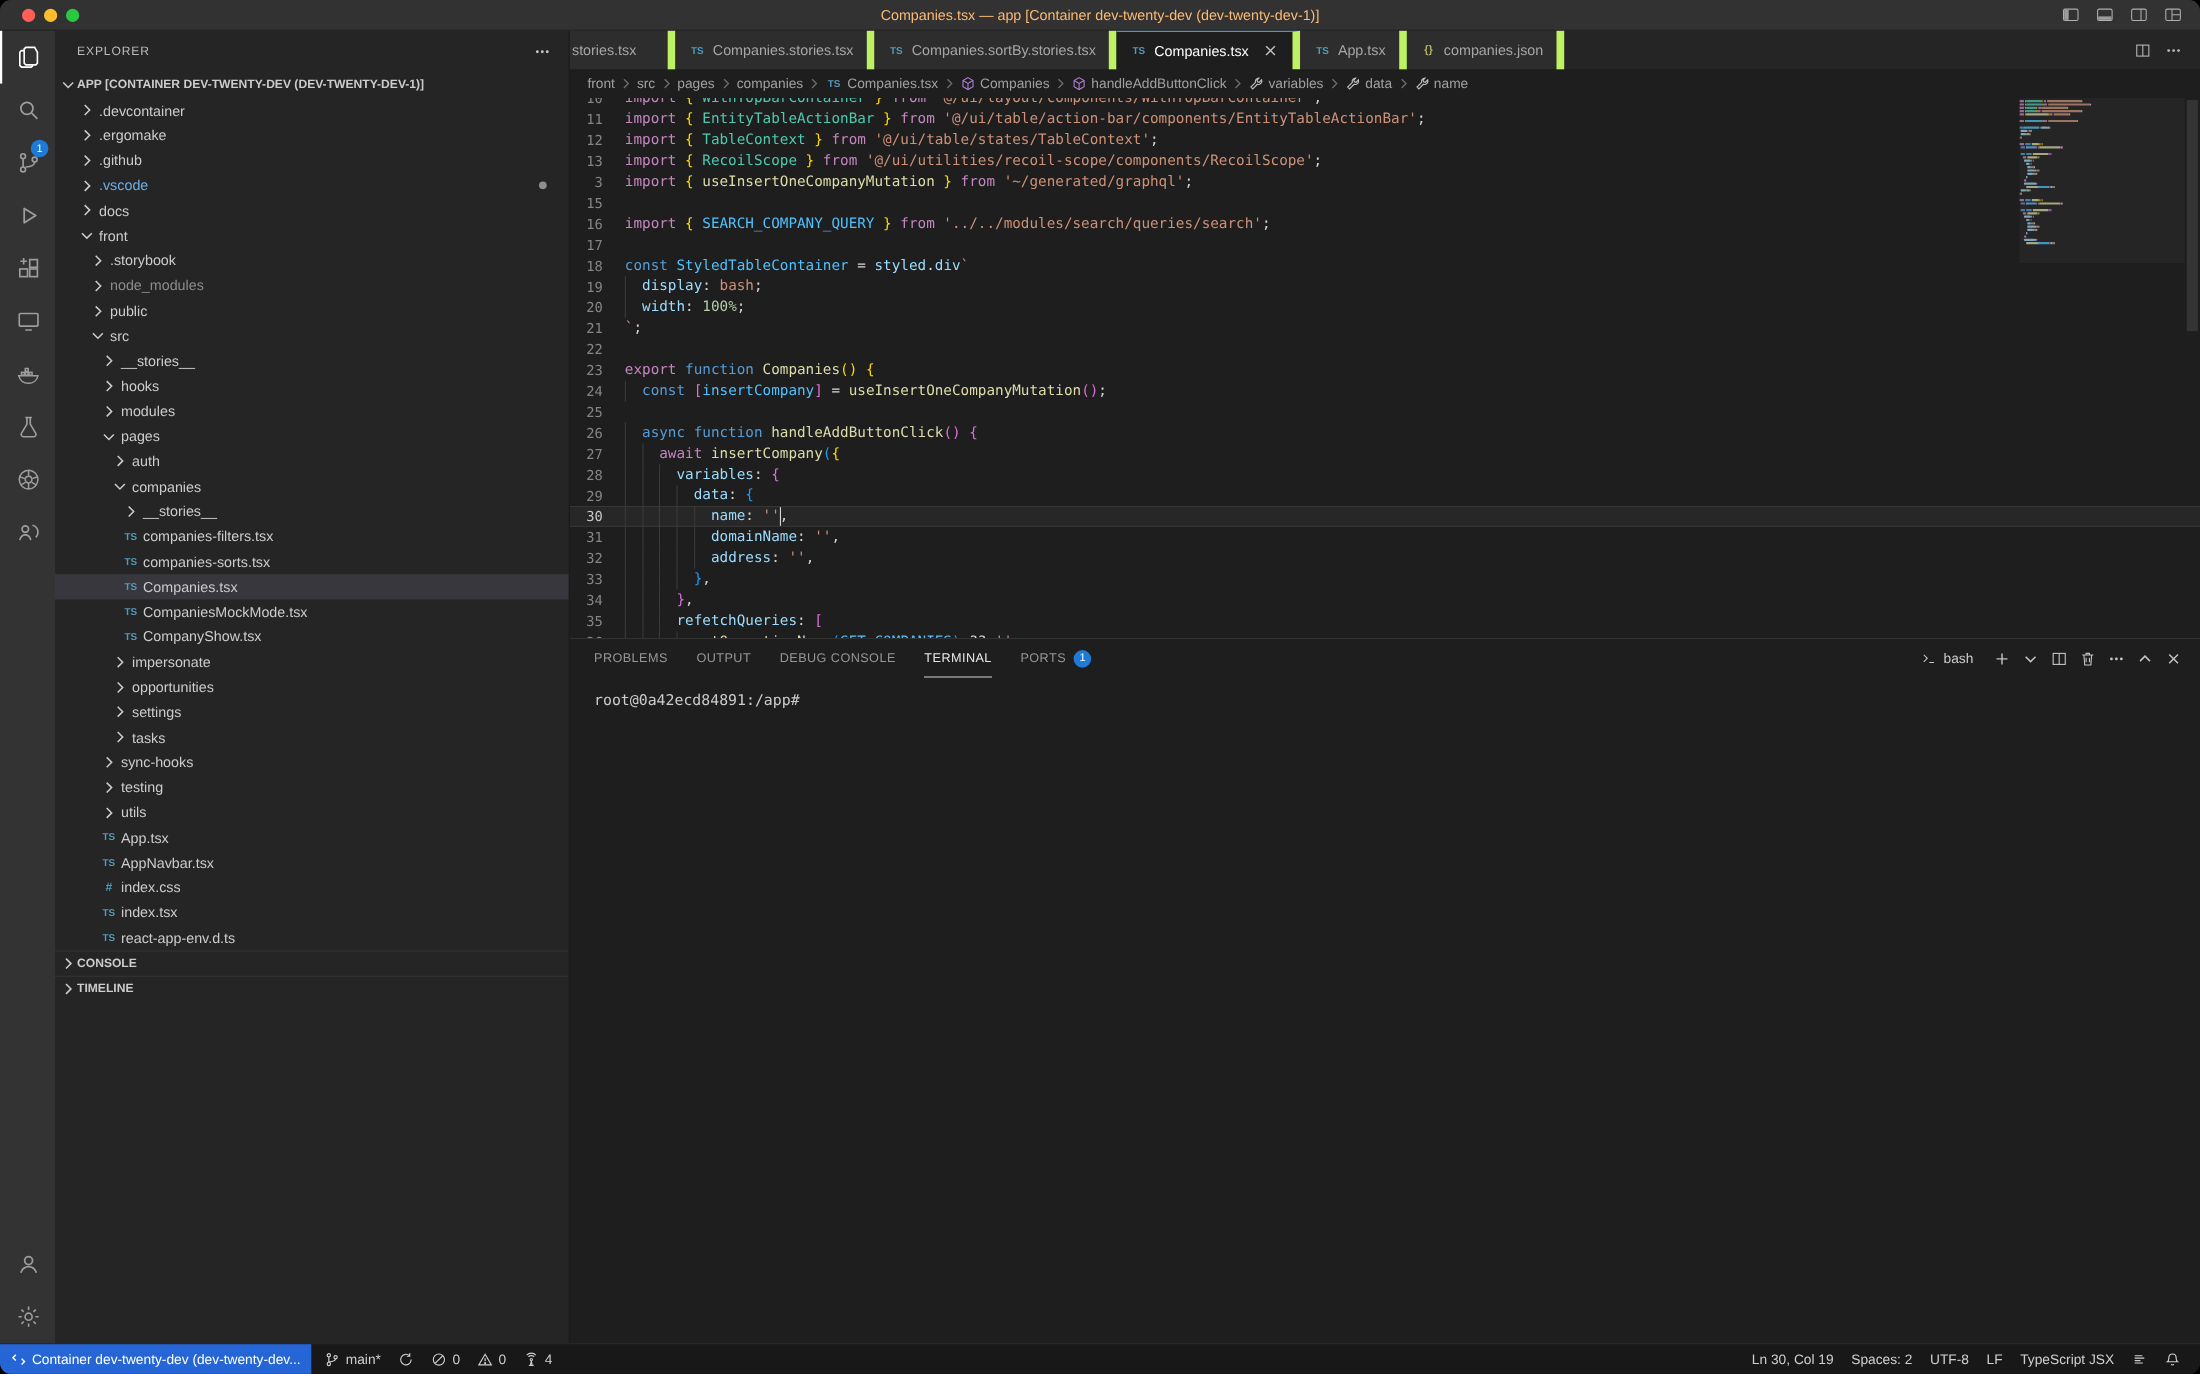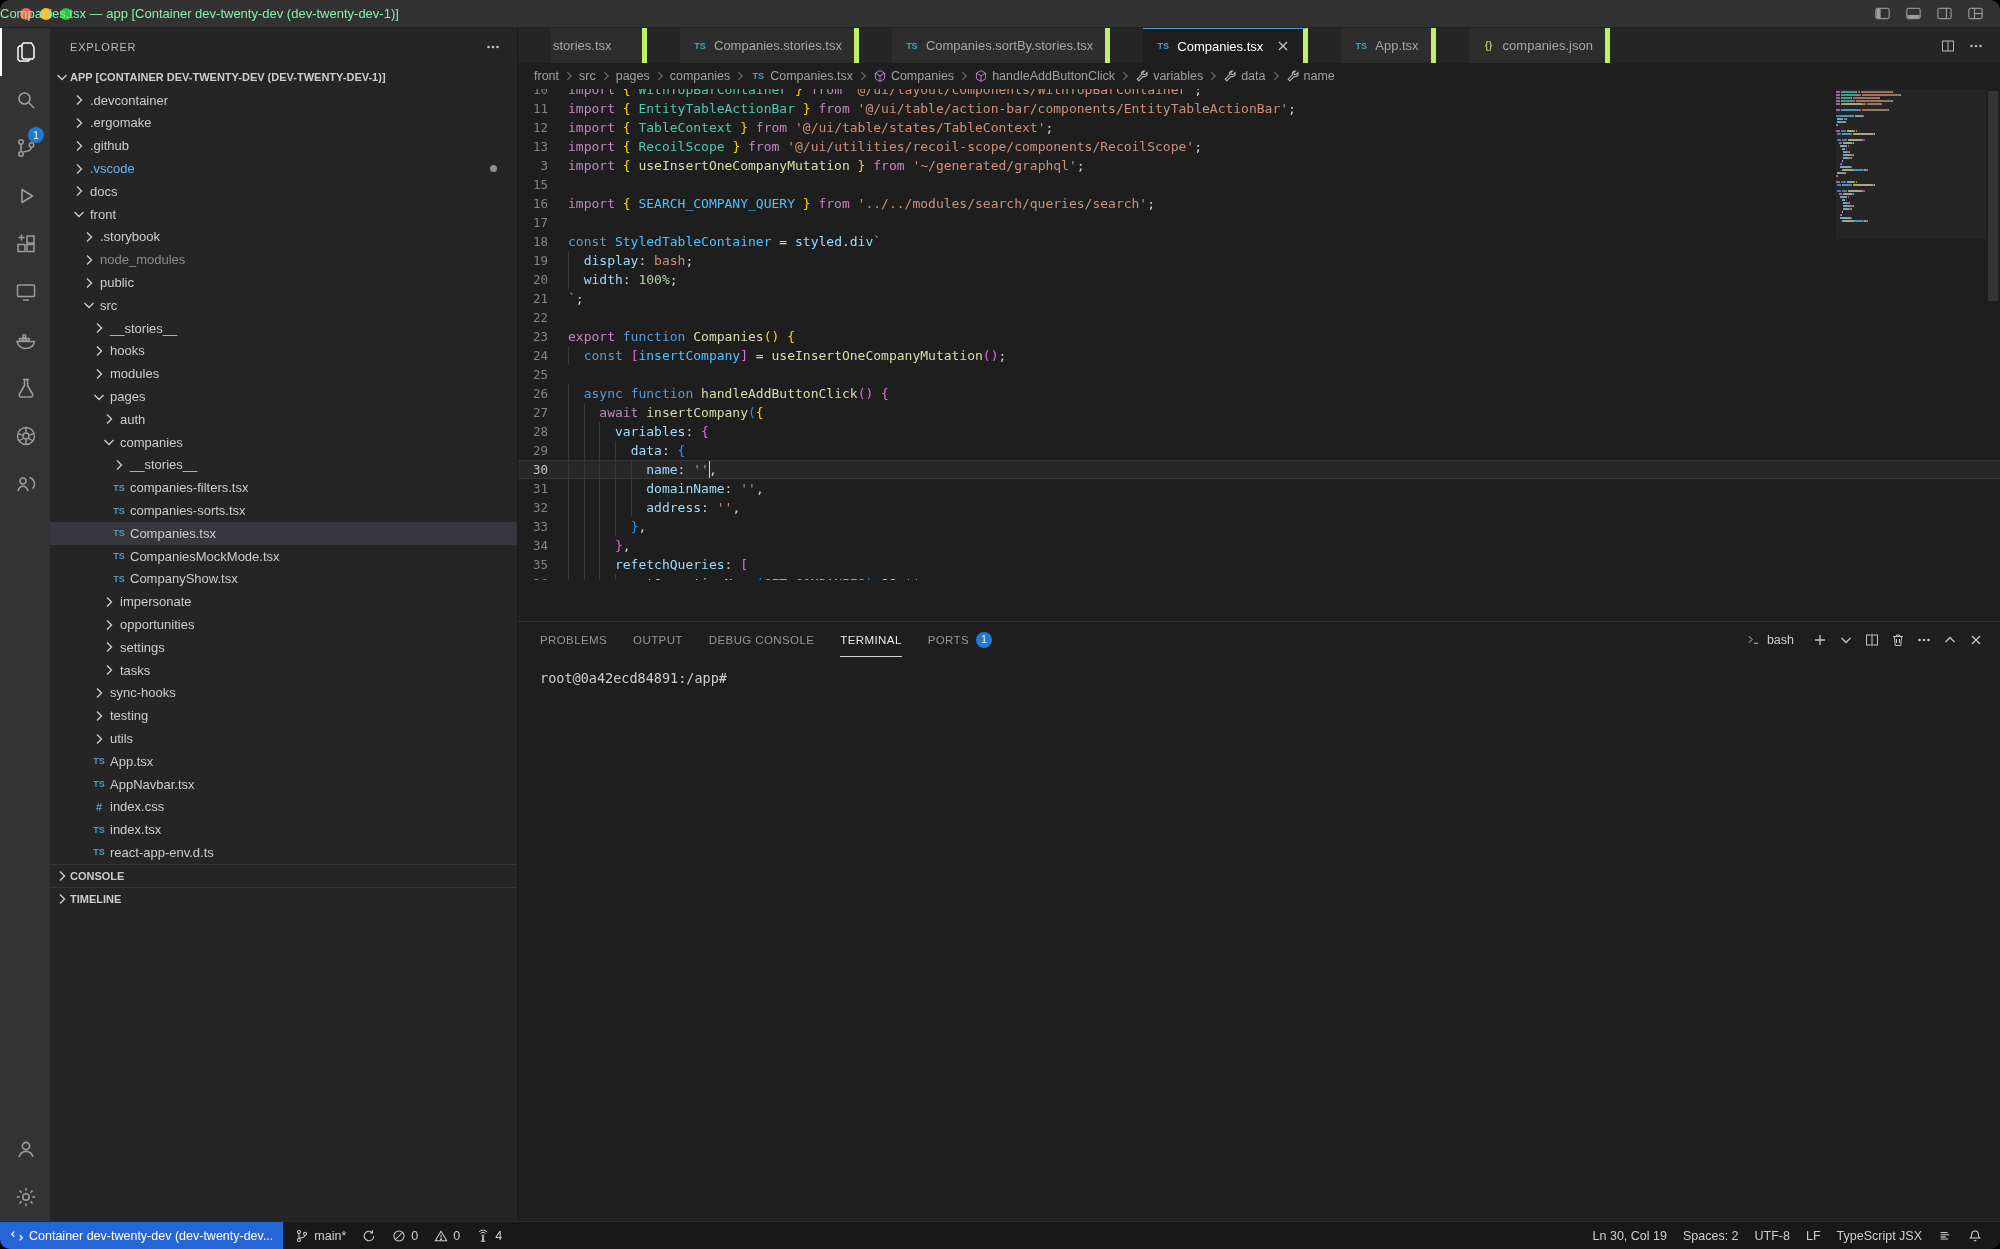--- a/index.html
+++ b/index.html
@@ -5,21 +5,21 @@
   * { margin:0; padding:0; box-sizing:border-box; }
   html,body { background:#000; }
   body { font-family:"Liberation Sans","DejaVu Sans",sans-serif; -webkit-font-smoothing:antialiased; }
   .app { width:2000px; height:1249px; position:relative; border-radius:10px; overflow:hidden; background:#1e1e1e; }
 
   
   .titlebar { height:28px; background:#323233; border-bottom:1px solid #232323; display:flex; align-items:center; position:relative; }
   .traffic { display:flex; gap:8px; padding-left:20px; }
   .tl { width:12px; height:12px; border-radius:50%; display:inline-block; }
   .tl.red{background:#ff5f57}.tl.yellow{background:#febc2e}.tl.green{background:#28c840}
-  .title { position:absolute; left:0; right:0; text-align:left; font-size:13px; color:#86efac; pointer-events:none; }
+  .title { position:absolute; left:0; right:0; text-align:center; font-size:13px; color:#fdba74; pointer-events:none; }
   .layout-controls { margin-left:auto; display:flex; gap:14px; padding-right:16px; color:#b0b0b0; position:relative; }
   .layout-controls .icon { width:17px; height:17px; }
 
   .main { display:flex; height:1193px; }
 
   
   .activitybar { width:50px; background:#333333; display:flex; flex-direction:column; align-items:stretch; }
   .act-item { height:48px; display:flex; align-items:center; justify-content:center; color:#9d9d9d; position:relative; border-left:2px solid transparent; }
   .act-item.active { color:#ffffff; border-left:2px solid #ffffff; }
   .act-icon { width:24px; height:24px; }
@@ -42,21 +42,21 @@
   .ficon { width:16px; text-align:center; font-weight:700; font-size:9px; flex:none; }
   .ficon.ts { color:#519aba; }
   .ficon.css { color:#519aba; font-size:11px; }
   .ficon.json { color:#b3b363; font-size:10px; }
   .side-section { height:23px; display:flex; align-items:center; padding-left:4px; font-weight:700; font-size:11px; border-top:1px solid rgba(255,255,255,.07); color:#cccccc; }
 
   
   .editor-col { flex:1; display:flex; flex-direction:column; min-width:0; }
   .tabbar { height:35px; background:#252526; display:flex; align-items:stretch; }
   #tabs { display:flex; min-width:0; }
-  .tab { display:flex; align-items:center; padding:0 12px; background:#2d2d2d; border-right:5px solid #bef264; color:#a6a6a6; font-size:13px; gap:6px; position:relative; white-space:nowrap;margin-left:33px; }
+  .tab { display:flex; align-items:center; padding:0 12px; background:#2d2d2d; border-right:7px solid #bef264; color:#a6a6a6; font-size:13px; gap:6px; position:relative; white-space:nowrap; }
   .tab.active { background:#1e1e1e; color:#ffffff; border-top:1.5px solid #4fa3dd; }
   .tab.clipped { width:96px; overflow:hidden; padding-left:2px; }
   .tab-close { width:16px; height:16px; color:#c2c2c2; margin-left:6px; }
   .tab-actions { margin-left:auto; display:flex; align-items:center; gap:12px; padding-right:16px; color:#b5b5b5; }
   .tab-actions .icon { width:16px; height:16px; }
 
   .breadcrumbs { height:26px; background:#1e1e1e; display:flex; align-items:center; padding-left:16px; font-size:12.5px; color:#a0a0a0; gap:3px; }
   .bc-item { display:flex; align-items:center; gap:4px; }
   .bc-sep { width:14px; height:14px; color:#6d6d6d; }
   .bc-sym { width:14px; height:14px; }
@@ -76,21 +76,21 @@
   .minimap { position:absolute; top:0; right:14px; width:150px; height:100%; }
   #minimap-content { padding-top:2px; }
   .mm-line { height:2px; margin-bottom:1px; display:flex; }
   .mm-tok { height:2px; opacity:.7; border-radius:.5px; flex:none; }
   .mm-sp { height:2px; flex:none; }
   .mm-slider { position:absolute; top:0; left:0; right:0; height:150px; background:rgba(255,255,255,.035); }
   .scrollbar { position:absolute; top:0; right:0; width:14px; height:100%; }
   .scroll-slider { position:absolute; top:2px; left:2px; right:2px; height:210px; background:rgba(121,121,121,.25); }
 
   
-  .panel { flex:1; display:flex; flex-direction:column; background:#1e1e1e; border-top:1px solid #313131; min-height:0;margin-top:41px; }
+  .panel { flex:1; display:flex; flex-direction:column; background:#1e1e1e; border-top:1px solid #313131; min-height:0; }
   .panel-header { height:35px; display:flex; align-items:center; }
   .panel-tabs { display:flex; gap:26px; padding-left:22px; height:100%; }
   .panel-tab { display:flex; align-items:center; gap:7px; font-size:11.5px; letter-spacing:.4px; color:#969696; height:100%; }
   .panel-tab.active { color:#e7e7e7; box-shadow:inset 0 -1px 0 #d4d4d4; }
   .panel-badge { background:#1e7ad4; color:#fff; width:16px; height:16px; border-radius:50%; font-size:10px; display:flex; align-items:center; justify-content:center; letter-spacing:0; }
   .panel-actions { margin-left:auto; display:flex; align-items:center; gap:10px; padding-right:16px; color:#c5c5c5; }
   .panel-actions .icon { width:16px; height:16px; }
   .bash-chip { display:flex; align-items:center; gap:6px; font-size:12.5px; color:#cccccc; margin-right:8px; }
   .bash-chip .icon { width:15px; height:15px; }
   .terminal { flex:1; padding:13px 0 0 22px; font-family:"DejaVu Sans Mono",monospace; font-size:13.5px; color:#cccccc; }

